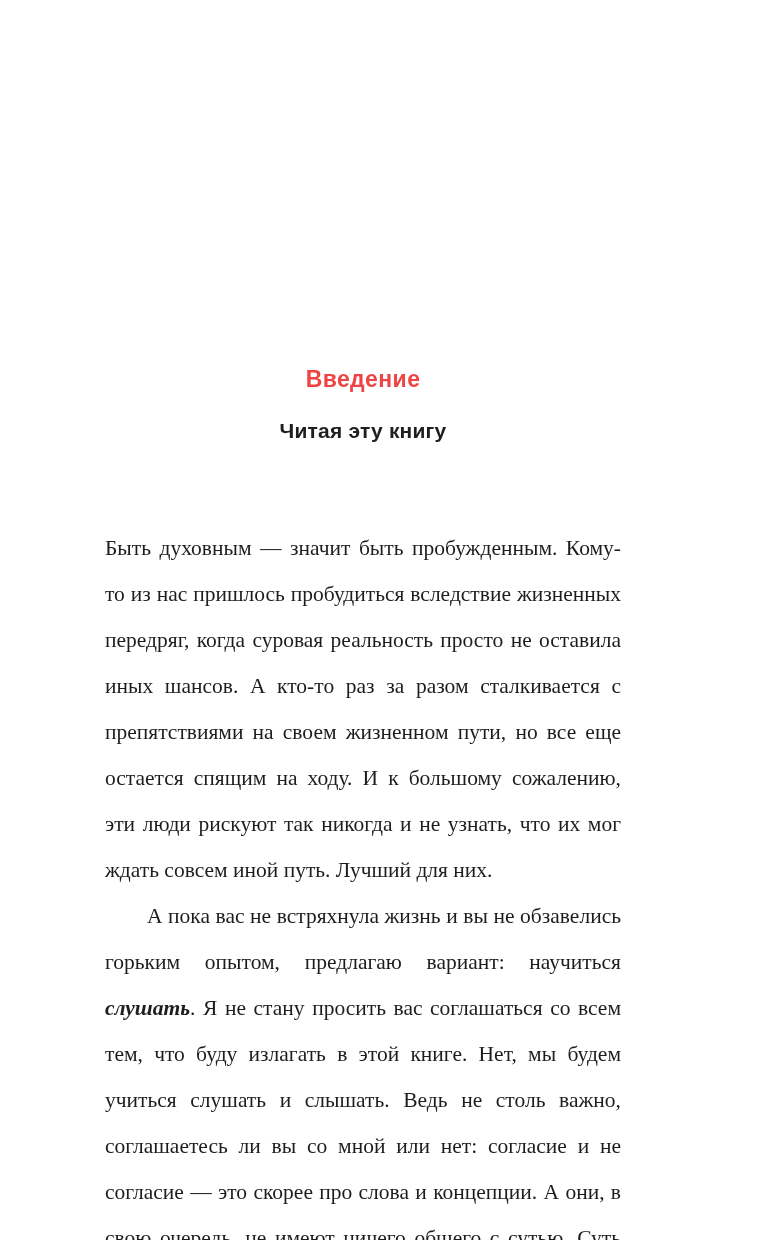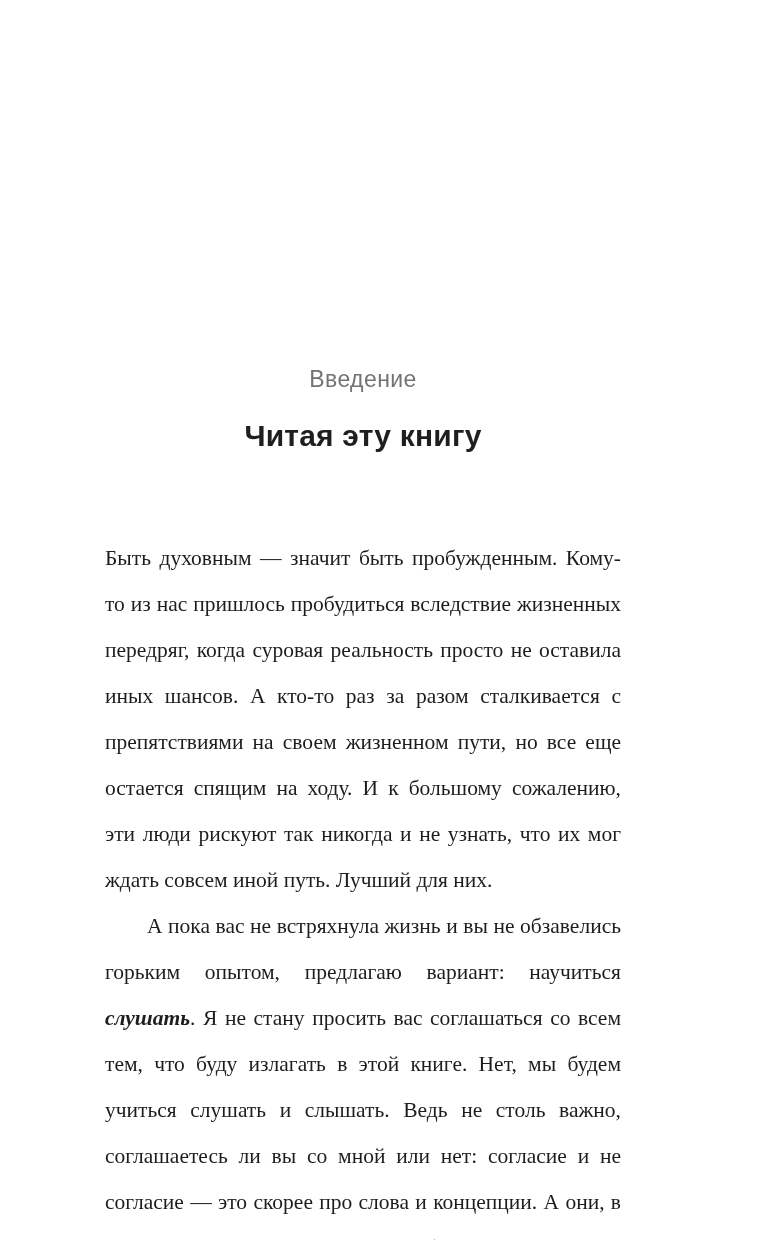--- a/index.html
+++ b/index.html
@@ -16,31 +16,31 @@
     overflow: hidden;
   }
   .page {
     position: absolute;
     left: 105px;
     top: 0;
     width: 516px;
   }
   .chapter-heading {
     font-family: "Liberation Sans", sans-serif;
-    font-weight: 400;
+    font-weight: 700;
     font-size: 23px;
     letter-spacing: 0.4px;
     text-align: center;
     margin-top: 366px;
-    color: #737373;
+    color: #ef4444;
   }
   .chapter-title {
     font-family: "Liberation Sans", sans-serif;
     font-weight: 700;
-    font-size: 30px;
+    font-size: 21px;
     letter-spacing: 0.2px;
     text-align: center;
     margin-top: 26px;
     color: #1f1f1f;
   }
   .body-text {
     margin-top: 82px;
     font-size: 21.5px;
     line-height: 46px;
     text-align: justify;

